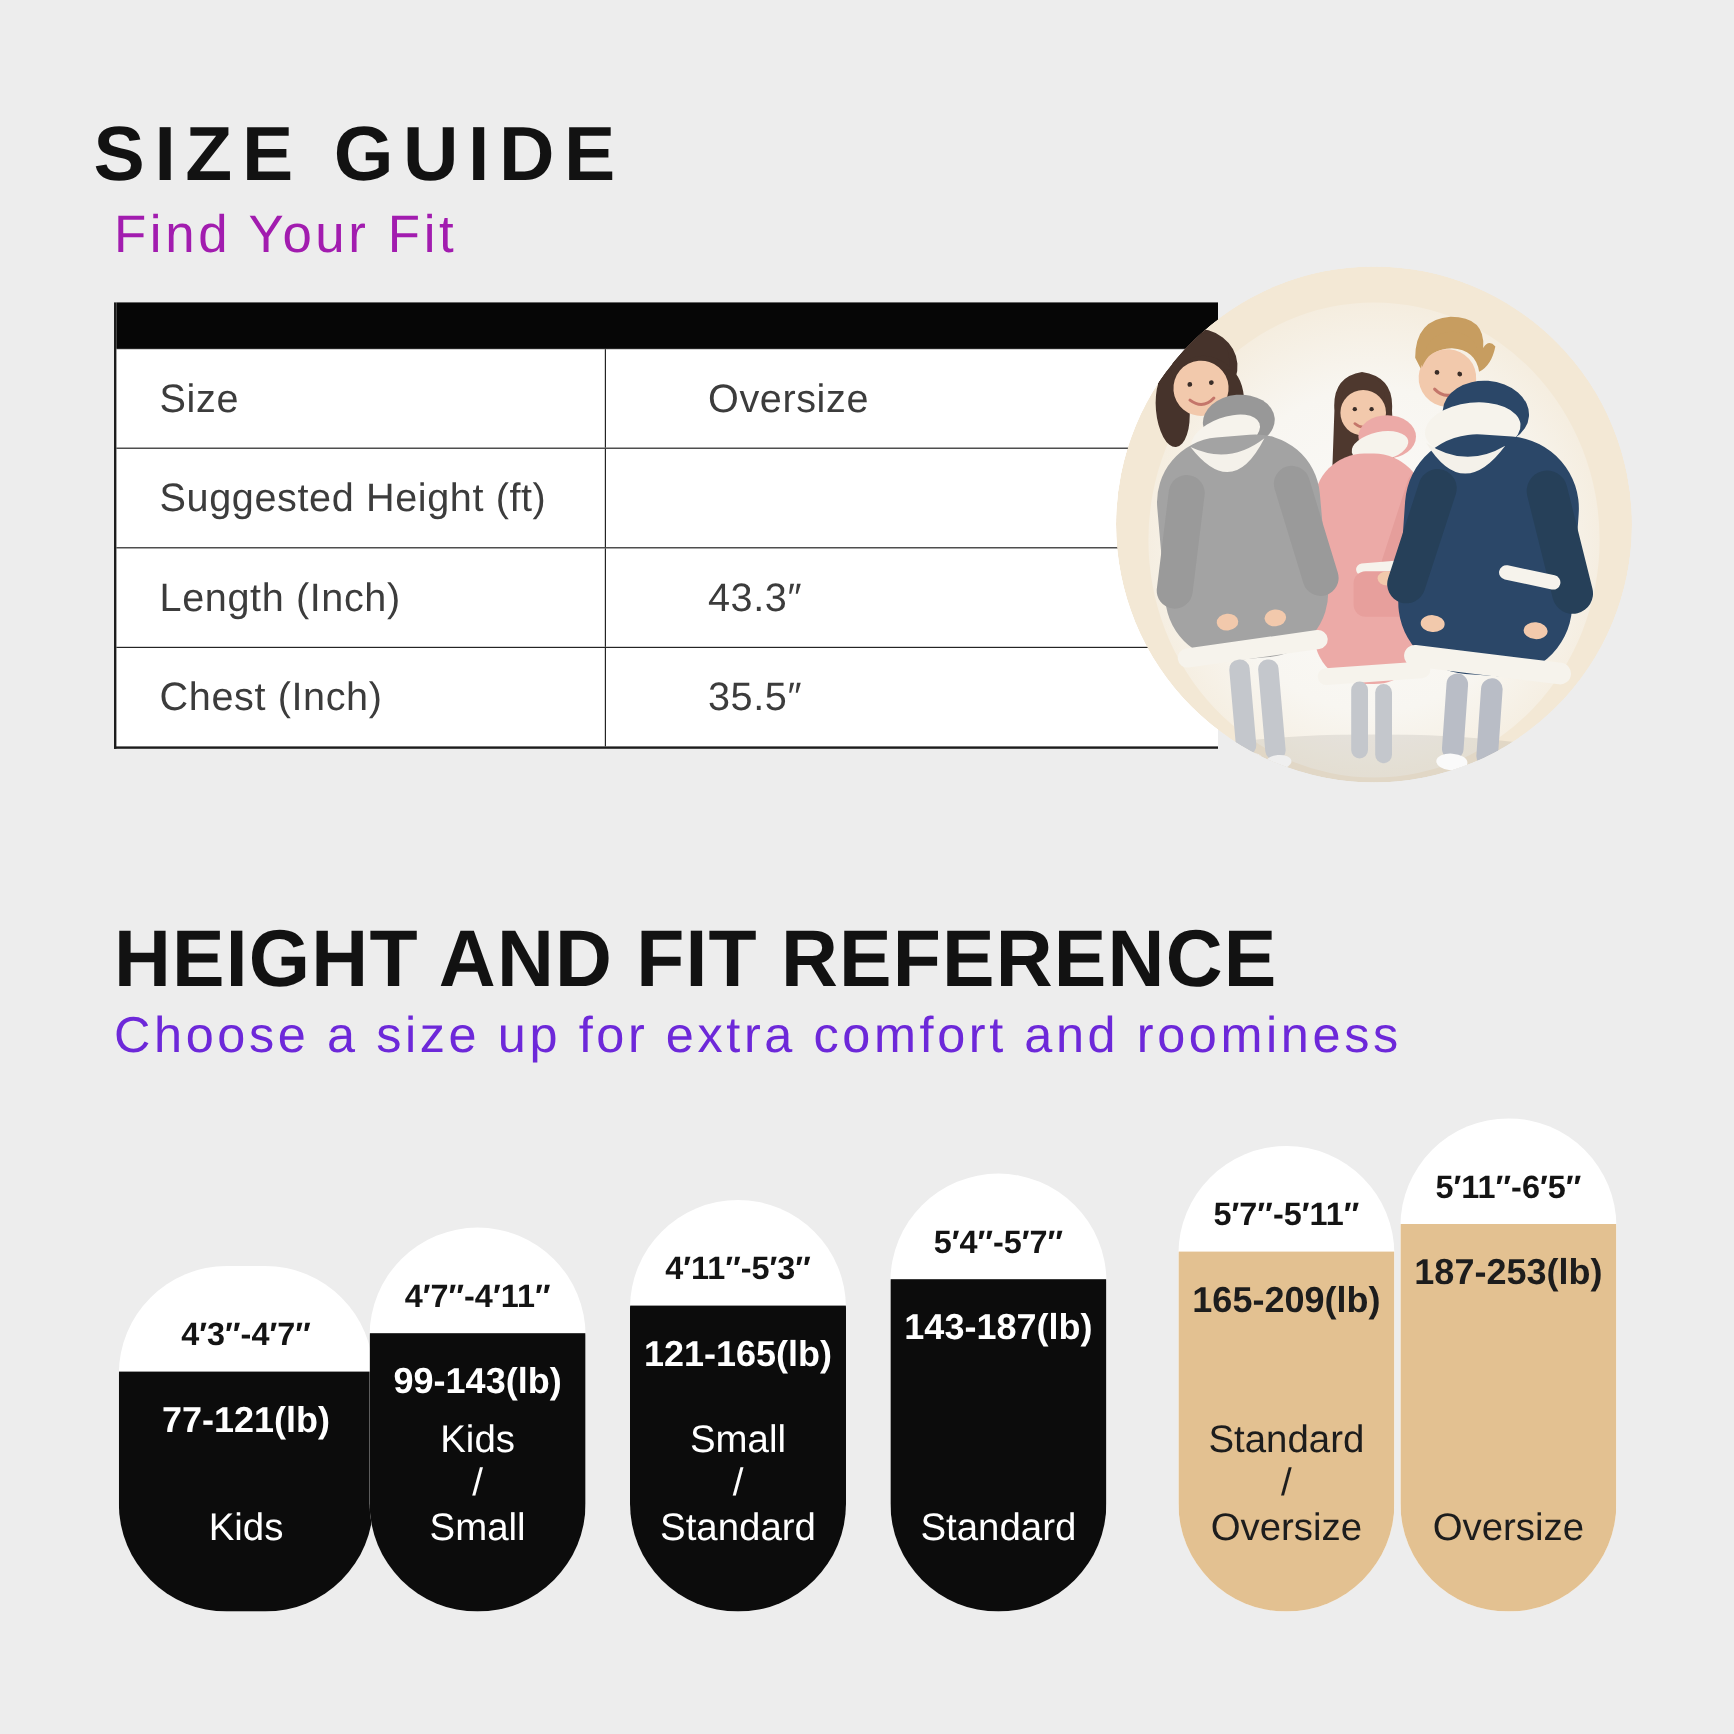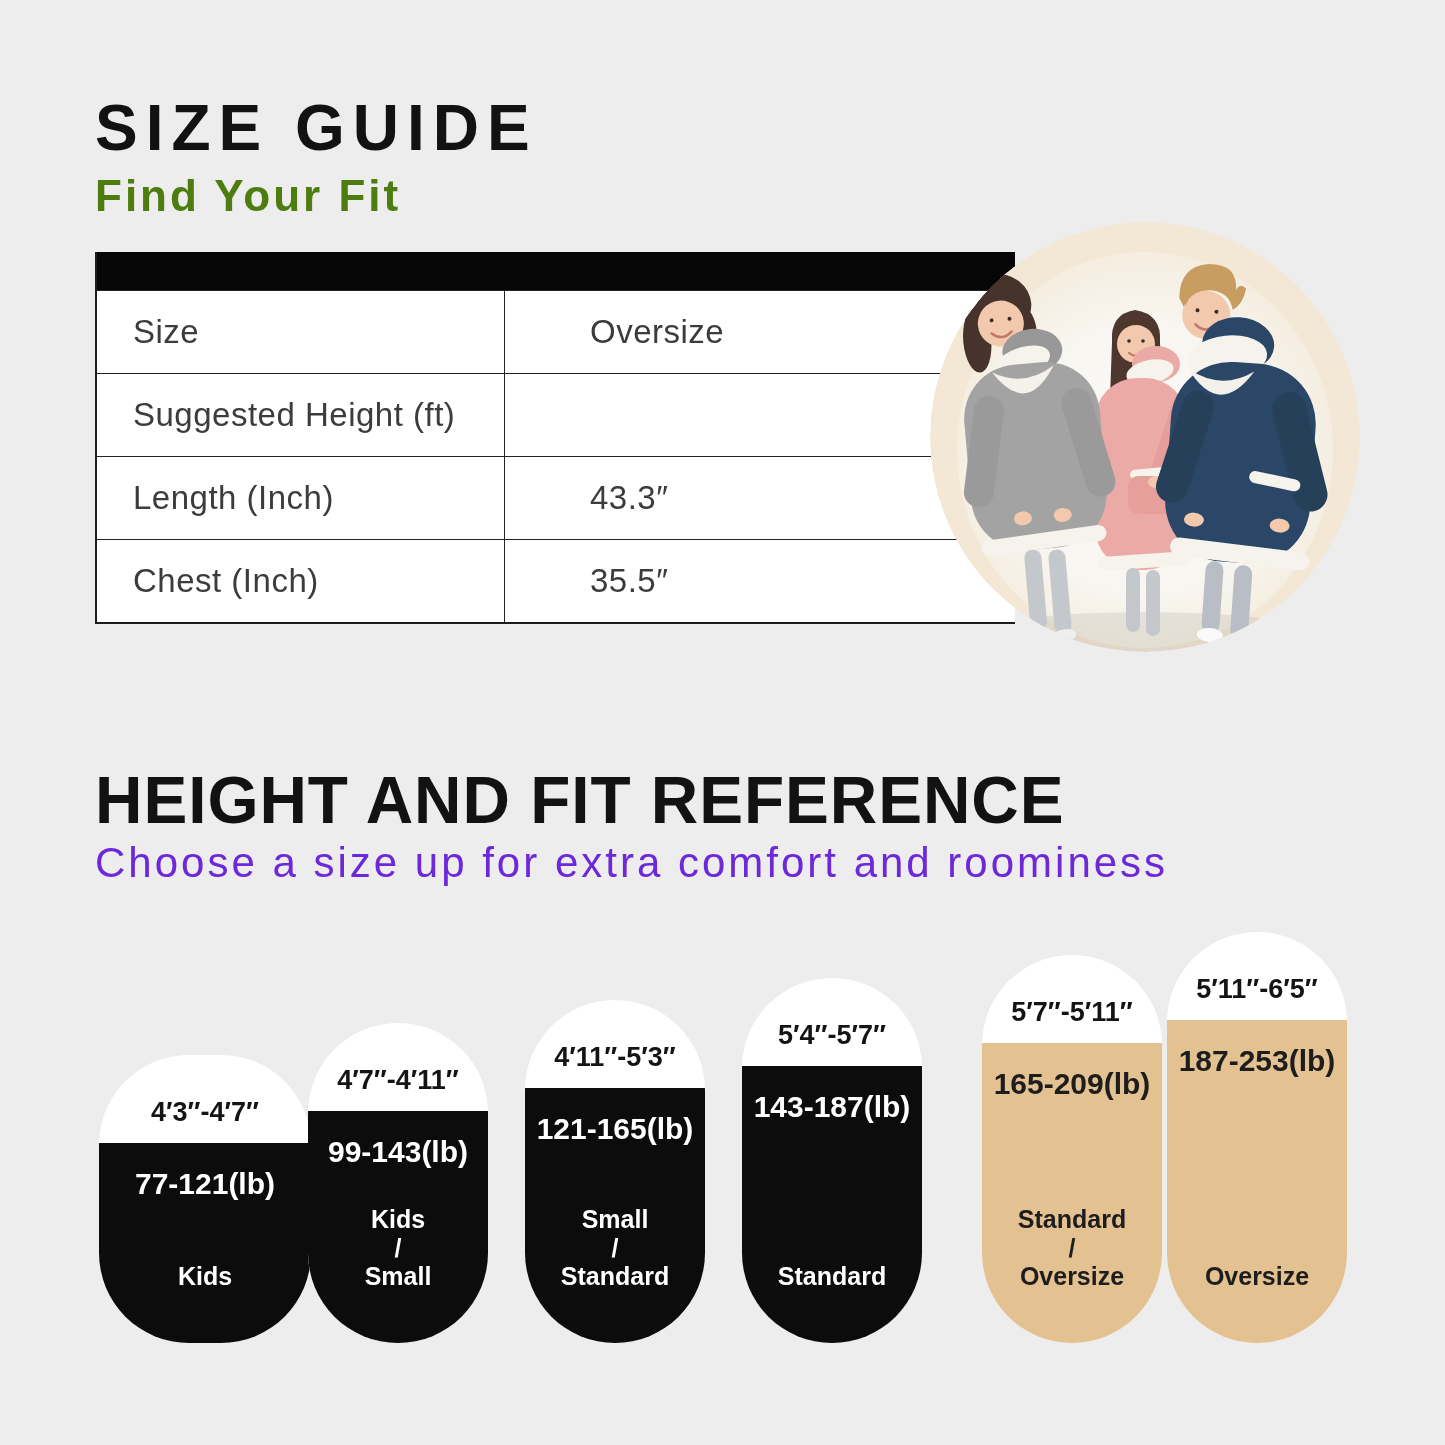--- a/index.html
+++ b/index.html
@@ -1,23 +1,23 @@
 <!DOCTYPE html>
 <html style="--page-bg: #ededed; --ink: #121212; --text-gray: #3c3c3c; --table-bg: #ffffff; --table-border: #1c1c1c; --header-bar: #060606; --pill-black: #0c0c0c; --pill-tan: #e3c191; --pill-white: #ffffff; --pill-dark-text: #1d1d1d; --photo-bg-cream: #f3e8d5; --hoodie-gray: #a3a3a3; --hoodie-pink: #ecaaa7; --hoodie-navy: #2b4768; --sherpa-white: #f6f3ec;"><head>
 <meta charset="utf-8">
 <style>
   html,body { margin:0; padding:0; }
   body { font-family:"Liberation Sans","DejaVu Sans",sans-serif; }
   .page { position:relative; width:1445px; height:1445px; background:var(--page-bg,#ededed); overflow:hidden; }
 
   
-  .sg-title { position:absolute; left:95px; top:96px; font-size:64px; font-weight:800;
+  .sg-title { position:absolute; left:78px; top:96px; font-size:64px; font-weight:800;
               letter-spacing:8px; color:var(--ink,#121212); line-height:1; }
-  .sg-sub   { position:absolute; left:95px; top:174px; font-size:44px; font-weight:700;
-              letter-spacing:3px; color:#4d7c0f; line-height:1; }
+  .sg-sub   { position:absolute; left:95px; top:174px; font-size:44px; font-weight:400;
+              letter-spacing:3px; color:#a21caf; line-height:1; }
 
   
   .size-table { position:absolute; left:95px; top:252px; width:920px; background:var(--table-bg,#fff);
                 border-left:2px solid var(--table-border,#1c1c1c); border-bottom:2px solid var(--table-border,#1c1c1c);
                 box-sizing:border-box; }
   .bar { height:38px; background:var(--header-bar,#060606); }
   .t-row { display:flex; height:82px; border-top:1px solid #242424; }
   .t-label { width:408px; box-sizing:border-box; padding-left:36px; display:flex; align-items:center;
              border-right:1.5px solid #242424; font-size:33px; color:var(--text-gray,#3c3c3c);
              letter-spacing:0.5px; font-weight:500; }
@@ -43,21 +43,21 @@
   .pill-5 { left:952px;  top:955px;  height:388px;margin-left:30px; }
   .pill-6 { left:1167px; top:932px;  height:411px; }
   .pill-body { position:absolute; left:0; right:0; top:88px; bottom:0; }
   .pill--black .pill-body { background:var(--pill-black,#0c0c0c); }
   .pill--tan   .pill-body { background:var(--pill-tan,#e3c191); }
   .pill-height { position:absolute; top:42px; left:0; width:100%; text-align:center;
                  font-size:27px; font-weight:700; color:#141414; letter-spacing:0; }
   .pill-weight { position:absolute; top:112px; left:0; width:100%; text-align:center;
                  font-size:30px; font-weight:700; }
   .pill-label  { position:absolute; bottom:52px; left:0; width:100%; text-align:center;
-                 font-size:25px; font-weight:700; line-height:1.15; white-space:pre-line; }
+                 font-size:32px; font-weight:400; line-height:1.15; white-space:pre-line; }
   .pill--black .pill-weight, .pill--black .pill-label { color:#ffffff; }
   .pill--tan .pill-weight, .pill--tan .pill-label { color:var(--pill-dark-text,#1d1d1d); }
 </style>
 </head>
 <body>
 
 <div class="page">
 
   <div class="sg-title">SIZE GUIDE</div>
   <div class="sg-sub">Find Your Fit</div>

